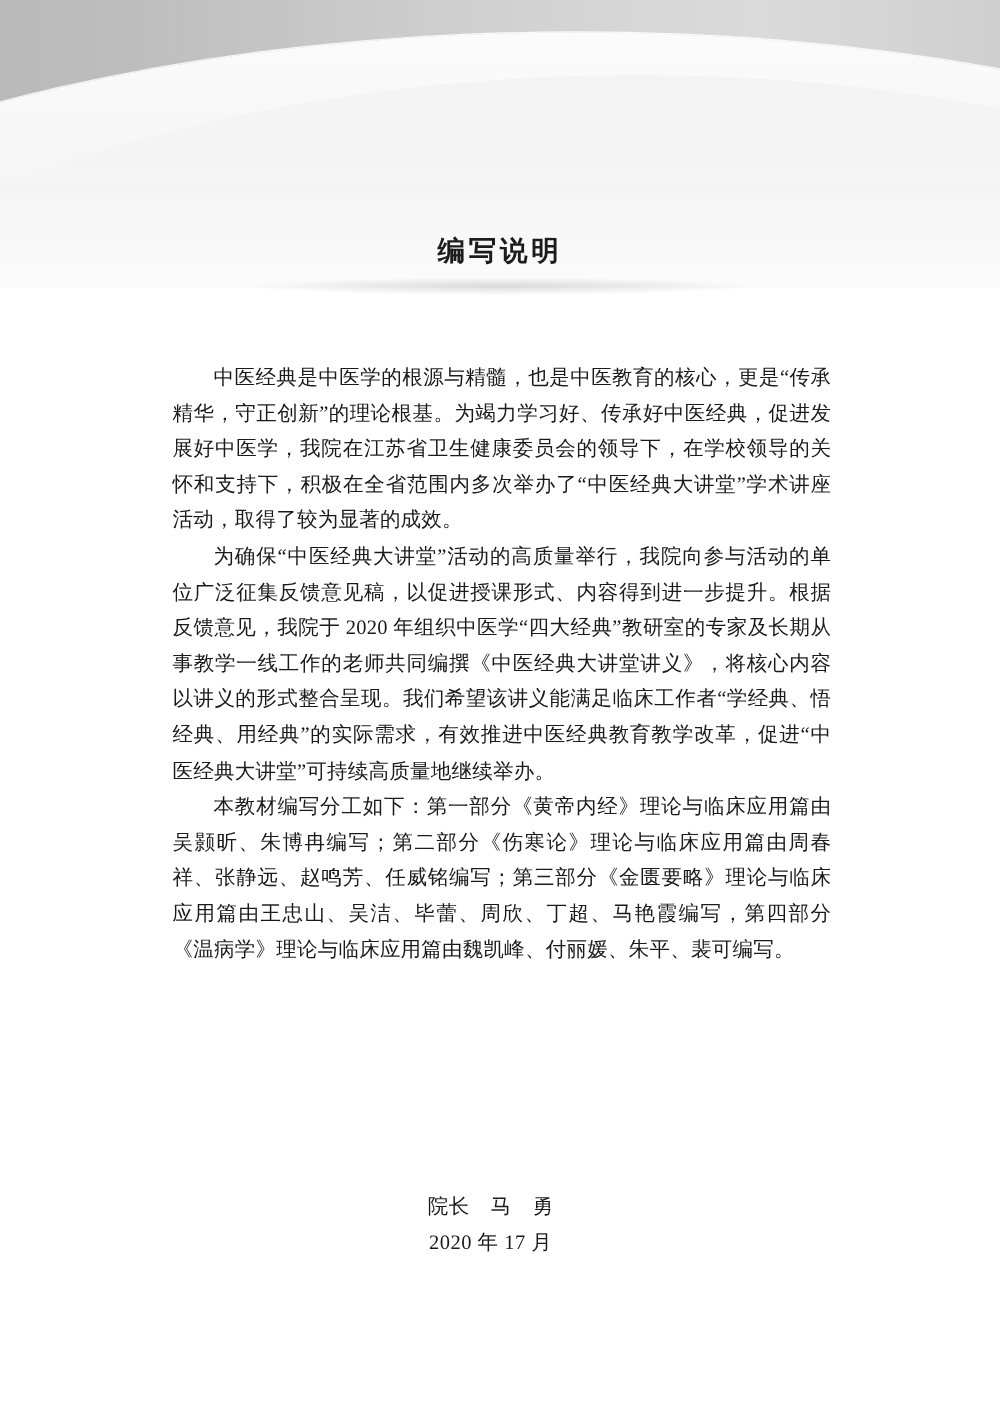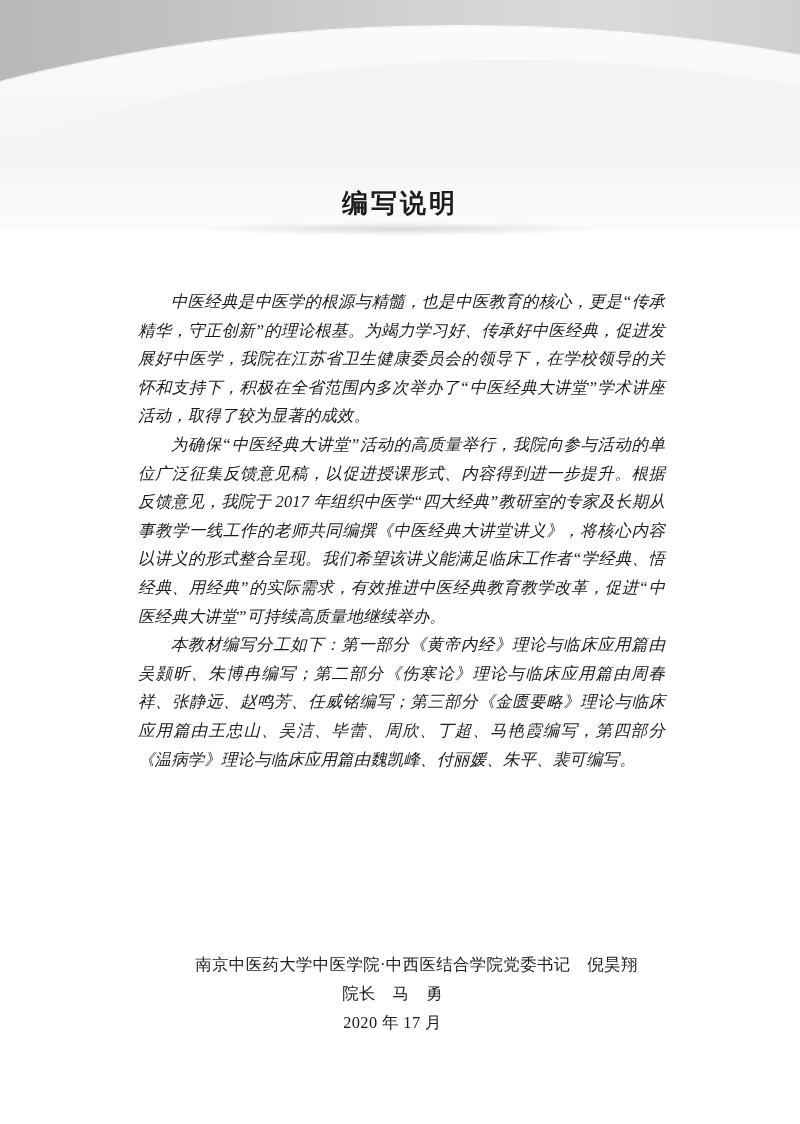--- a/index.html
+++ b/index.html
@@ -84,21 +84,21 @@
 
   
   .doc-title {
     position: absolute;
     left: 0;
     top: 186px;
     width: 800px;
     text-align: center;
     font-family: "Liberation Sans", "DejaVu Sans", sans-serif;
     font-weight: bold;
-    font-size: 26px;
+    font-size: 22px;
     letter-spacing: 3px;
     color: #1c1c1c;
     z-index: 5;
   }
   .title-shadow {
     position: absolute;
     left: 200px;
     top: 222px;
     width: 400px;
     height: 14px;
@@ -117,21 +117,20 @@
   .para {
     font-family: "Liberation Serif", "DejaVu Serif", serif;
     font-size: 16.4px;
     line-height: 28.6px;
     color: #1a1a1a;
     text-align: justify;
     text-justify: inter-ideograph;
     text-indent: 2em;
     margin: 0 0 0 0;
     letter-spacing: 0.2px;
-    font-style: italic;
   }
 
   
   .sig-block {
     position: absolute;
     left: 138px;
     top: 950px;
     width: 527px;
     font-family: "Liberation Serif", "DejaVu Serif", serif;
     font-size: 16.4px;
@@ -158,23 +157,22 @@
     <div class="header-sweep-2"></div>
     <div class="header-fade"></div>
   </div>
 
   <div class="title-shadow"></div>
 
   <div class="doc-title">编写说明</div>
 
   <div class="body-block">
     <p class="para">中医经典是中医学的根源与精髓，也是中医教育的核心，更是“传承精华，守正创新”的理论根基。为竭力学习好、传承好中医经典，促进发展好中医学，我院在江苏省卫生健康委员会的领导下，在学校领导的关怀和支持下，积极在全省范围内多次举办了“中医经典大讲堂”学术讲座活动，取得了较为显著的成效。</p>
-    <p class="para">为确保“中医经典大讲堂”活动的高质量举行，我院向参与活动的单位广泛征集反馈意见稿，以促进授课形式、内容得到进一步提升。根据反馈意见，我院于 2017 年组织中医学“四大经典”教研室的专家及长期从事教学一线工作的老师共同编撰《中医经典大讲堂讲义》，将核心内容以讲义的形式整合呈现。我们希望该讲义能满足临床工作者“学经典、悟经典、用经典”的实际需求，有效推进中医经典教育教学改革，促进“中医经典大讲堂”可持续高质量地继续举办。</p>
+    <p class="para">为确保“中医经典大讲堂”活动的高质量举行，我院向参与活动的单位广泛征集反馈意见稿，以促进授课形式、内容得到进一步提升。根据反馈意见，我院于 2020 年组织中医学“四大经典”教研室的专家及长期从事教学一线工作的老师共同编撰《中医经典大讲堂讲义》，将核心内容以讲义的形式整合呈现。我们希望该讲义能满足临床工作者“学经典、悟经典、用经典”的实际需求，有效推进中医经典教育教学改革，促进“中医经典大讲堂”可持续高质量地继续举办。</p>
     <p class="para">本教材编写分工如下：第一部分《黄帝内经》理论与临床应用篇由吴颢昕、朱博冉编写；第二部分《伤寒论》理论与临床应用篇由周春祥、张静远、赵鸣芳、任威铭编写；第三部分《金匮要略》理论与临床应用篇由王忠山、吴洁、毕蕾、周欣、丁超、马艳霞编写，第四部分《温病学》理论与临床应用篇由魏凯峰、付丽媛、朱平、裴可编写。</p>
   </div>
 
   <div class="sig-block">
-    <div class="sig-line l1">南京中医药大学中医学院·中西医结合学院党委书记　倪昊翔</div>
     <div class="sig-line l2">院长　马　勇</div>
     <div class="sig-line l3">2020 年 17 月</div>
   </div>
 
 </div>
 
 </body></html>

